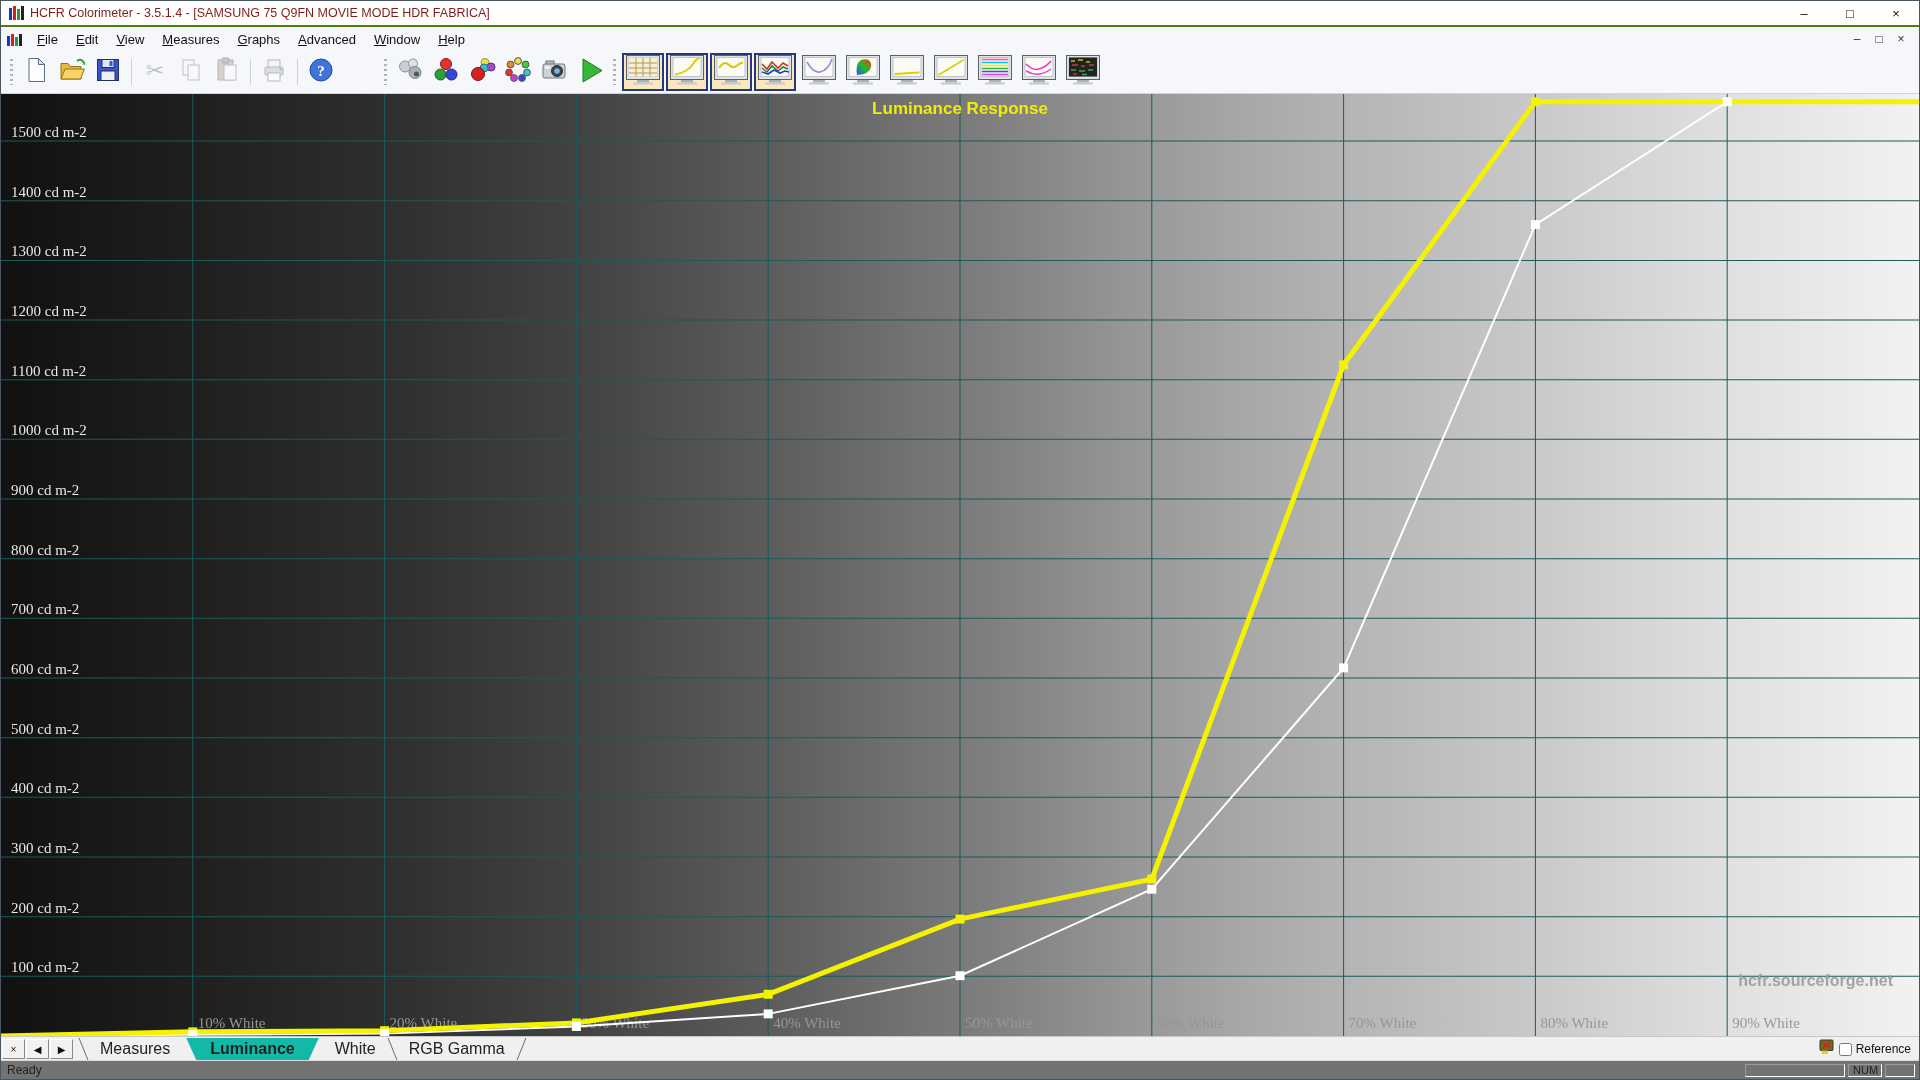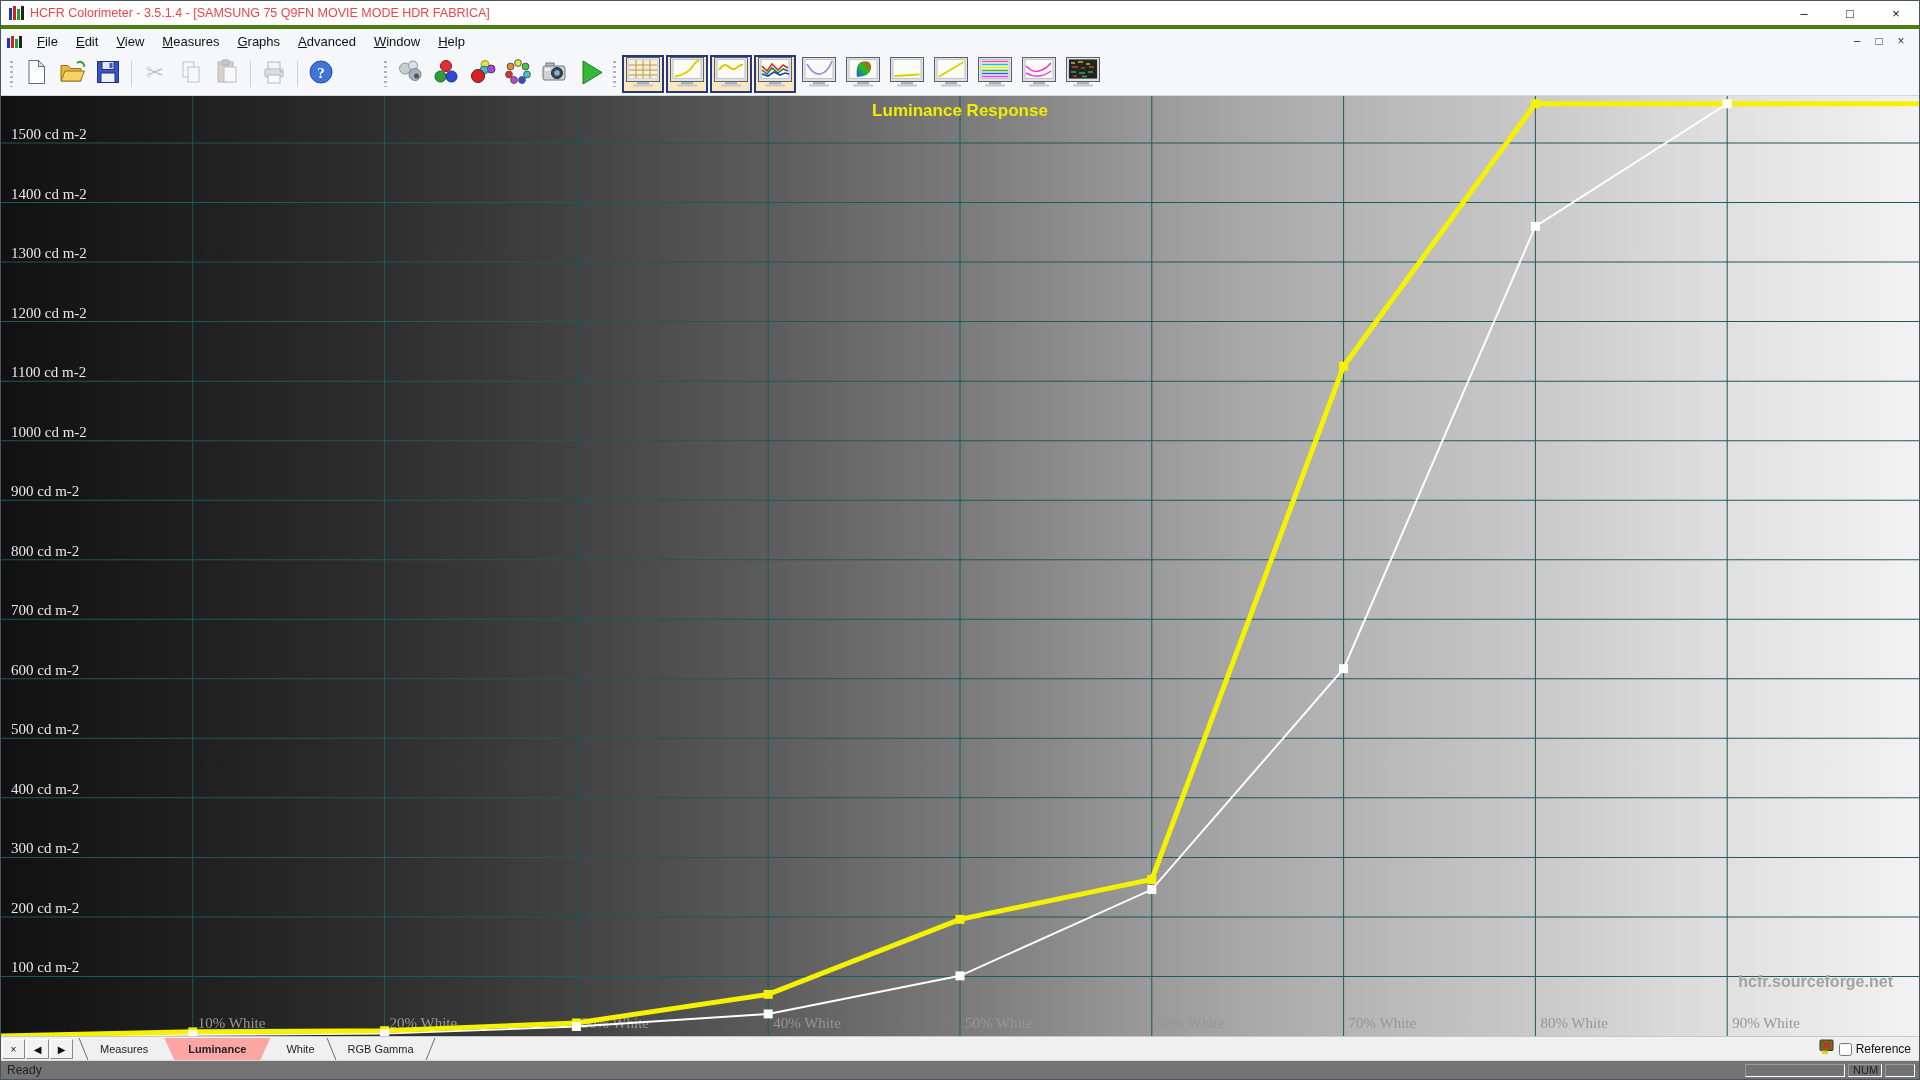--- a/index.html
+++ b/index.html
@@ -3,27 +3,27 @@
 <meta charset="utf-8">
 <style>
   html,body{margin:0;padding:0;background:#777;}
   #app{position:relative;width:1920px;height:1080px;box-sizing:border-box;
        border:1px solid #4a5562;display:flex;flex-direction:column;
        font-family:"Liberation Sans",sans-serif;background:#f0f0f0;overflow:hidden;}
   
   .titlebar{height:24px;background:#ffffff;display:flex;align-items:center;flex:0 0 auto;}
   .appicon{display:flex;align-items:flex-end;gap:1px;margin:0 6px 0 8px;height:14px;}
   .appicon i{display:block;width:3px;}
-  .titletext{font-size:12.5px;color:#ef4444;white-space:nowrap;}
+  .titletext{font-size:12.5px;color:#7f1d1d;white-space:nowrap;}
   .wbtns{margin-left:auto;display:flex;height:100%;}
   .wbtn{width:46px;height:100%;display:flex;align-items:center;justify-content:center;
         font-size:13px;color:#111;cursor:default;}
   
   .menubar{height:24px;background:#f6f7fa;display:flex;align-items:center;flex:0 0 auto;
-           border-top:4px solid #4d7c0f;}
+           border-top:2px solid #4d7c0f;}
   .menuitem{padding:3px 9px;font-size:13px;color:#111;}
   .menuitem u{text-decoration:underline;}
   .mdibtns{margin-left:auto;display:flex;gap:2px;margin-right:8px;}
   .mdibtn{width:20px;height:18px;display:flex;align-items:center;justify-content:center;
           font-size:12px;color:#333;}
   
   .toolbar{height:42px;background:#f6f7fa;display:flex;align-items:center;flex:0 0 auto;
            border-bottom:1px solid #d4d4d4;padding-left:4px;}
   .grip{width:3px;height:26px;margin:0 5px;
         background:repeating-linear-gradient(to bottom,#aab4c0 0 2px,transparent 2px 5px);}
@@ -43,22 +43,22 @@
   .chartwrap svg{position:absolute;inset:0;width:100%;height:100%;display:block;}
   
   .tabbar{height:22px;background:#f0f0f0;display:flex;align-items:stretch;flex:0 0 auto;
           border-top:1px solid #c8c8c8;padding-top:1px;}
   .navbtn{width:21px;height:18px;margin:1px 0 0 1px;background:#f2f2f2;
           border:1px solid;border-color:#ffffff #8a8a8a #8a8a8a #ffffff;
           display:flex;align-items:center;justify-content:center;font-size:10px;color:#111;}
   .tabs{display:flex;margin-left:10px;align-items:stretch;}
   .slant{width:1px;background:#6a6a6a;transform:skewX(22deg);}
   .slant.rl{transform:skewX(-22deg);}
-  .tab{padding:2px 16px;font-size:11px;color:#222;display:flex;align-items:center;}
-  .tab.active{background:#fca5a5;font-weight:bold;
+  .tab{padding:2px 16px;font-size:16px;color:#222;display:flex;align-items:center;}
+  .tab.active{background:#14b8a6;font-weight:bold;
               clip-path:polygon(0 0,100% 0,calc(100% - 10px) 100%,10px 100%);
               padding:2px 24px;}
   .tabright{margin-left:auto;display:flex;align-items:center;gap:4px;margin-right:8px;}
   .refbox{display:flex;align-items:center;gap:4px;font-size:12px;color:#111;}
   .refbox input{width:13px;height:13px;margin:0;}
   
   .statusbar{height:18px;background:#737373;border-top:1px solid #dadada;
              display:flex;align-items:center;flex:0 0 auto;font-size:12px;color:#222;}
   .statusmsg{margin-left:6px;}
   .spanels{margin-left:auto;display:flex;gap:3px;margin-right:4px;}

